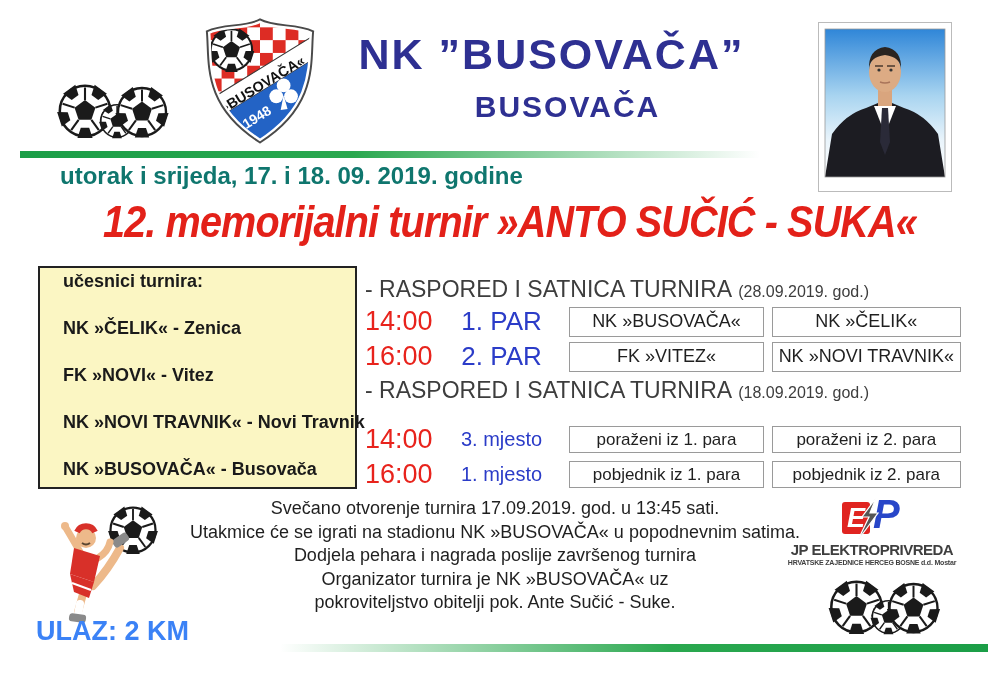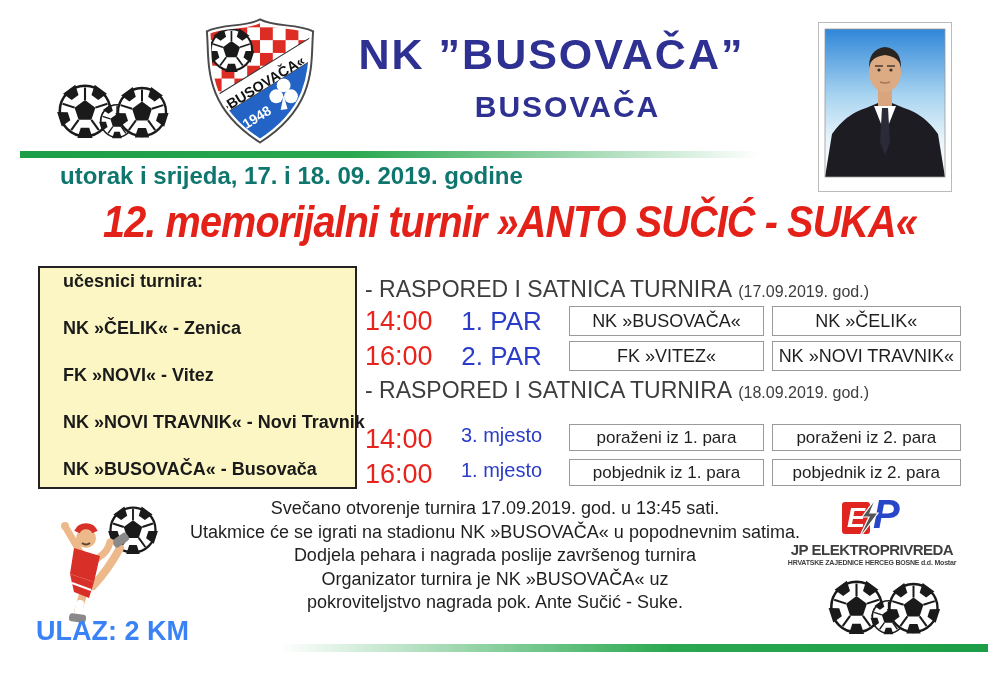--- a/index.html
+++ b/index.html
@@ -26,21 +26,21 @@
 
   
   .participants-box{left:38px;top:266px;width:319px;height:223px;box-sizing:border-box;
     background:#fbf6c3;border:2px solid #222;padding:3px 8px 0 23px;}
   .participants-box .p-heading{font-size:18px;font-weight:bold;margin:0;}
   .participants-box .p-item{font-size:18px;font-weight:bold;margin:26px 0 0 0;white-space:nowrap;}
 
   
   .sched-heading{left:365px;font-size:23px;color:#3d3d3d;white-space:nowrap;}
   .sched-heading .date-note{font-size:16px;margin-left:6px;}
-  .srow{left:365px;width:600px;display:flex;}
+  .srow{left:365px;width:600px;display:flex;align-items:center;}
   .srow .time{width:78px;font-size:27px;color:#e8231c;}
   .srow .label{width:118px;text-align:center;color:#2b3cc8;margin-right:9px;}
   .srow-d1 .label{font-size:26px;}
   .srow-d2 .label{font-size:20px;}
   .srow .mbox{width:195px;height:30px;box-sizing:border-box;border:1px solid #9a9a9a;
     background:#fff;display:flex;align-items:center;justify-content:center;
     font-size:18px;color:#1f1f1f;margin-right:8px;white-space:nowrap;}
   .srow .mbox.away{width:190px;margin-right:4px;}
   .srow-d2 .mbox{height:27px;font-size:17px;}
 
@@ -165,21 +165,21 @@
 
   <div class="abs participants-box">
     <p class="p-heading">učesnici turnira:</p>
     <p class="p-item">NK »ČELIK« - Zenica</p>
     <p class="p-item">FK »NOVI« - Vitez</p>
     <p class="p-item">NK »NOVI TRAVNIK« - Novi Travnik</p>
     <p class="p-item">NK »BUSOVAČA« - Busovača</p>
   </div>
 
   <div class="abs sched-heading" style="top:276px">
-    <span>- RASPORED I SATNICA TURNIRA</span><span class="date-note">(17.09.2019. god.)</span>
+    <span>- RASPORED I SATNICA TURNIRA</span><span class="date-note">(28.09.2019. god.)</span>
   </div>
   <div class="abs srow srow-d1" style="top:306px">
     <span class="time">14:00</span>
     <span class="label">1. PAR</span>
     <span class="mbox">NK »BUSOVAČA«</span>
     <span class="mbox away">NK »ČELIK«</span>
   </div>
   <div class="abs srow srow-d1" style="top:341px">
     <span class="time">16:00</span>
     <span class="label">2. PAR</span>
@@ -201,21 +201,21 @@
     <span class="label">1. mjesto</span>
     <span class="mbox">pobjednik iz 1. para</span>
     <span class="mbox away">pobjednik iz 2. para</span>
   </div>
 
   <div class="abs info-block">
     <div>Svečano otvorenje turnira 17.09.2019. god. u 13:45 sati.</div>
     <div>Utakmice će se igrati na stadionu NK »BUSOVAČA« u popodnevnim satima.</div>
     <div>Dodjela pehara i nagrada poslije završenog turnira</div>
     <div>Organizator turnira je NK »BUSOVAČA« uz</div>
-    <div>pokroviteljstvo nagrada pok. Ante Sučić - Suke.</div>
+    <div>pokroviteljstvo obitelji pok. Ante Sučić - Suke.</div>
   </div>
 
   <svg class="abs" style="left:36px;top:498px" width="128" height="126" viewBox="0 0 128 126">
     <use href="#ball" transform="translate(97,32) scale(0.75)"></use>
     <path d="M57,88 Q72,72 84,50" stroke="#edb98a" stroke-width="8" fill="none" stroke-linecap="round"></path>
     <rect x="76" y="38" width="17" height="9" rx="3" fill="#8a8a8a" transform="rotate(-35 84 42)"></rect>
     <path d="M47,96 L42,114" stroke="#edb98a" stroke-width="8" stroke-linecap="round"></path>
     <path d="M44,106 L42,116" stroke="#fff" stroke-width="8" stroke-linecap="round"></path>
     <rect x="33" y="116" width="17" height="8" rx="3" fill="#8a8a8a" transform="rotate(8 41 120)"></rect>
     <path d="M44,54 Q36,40 30,30" stroke="#edb98a" stroke-width="7" fill="none" stroke-linecap="round"></path>

